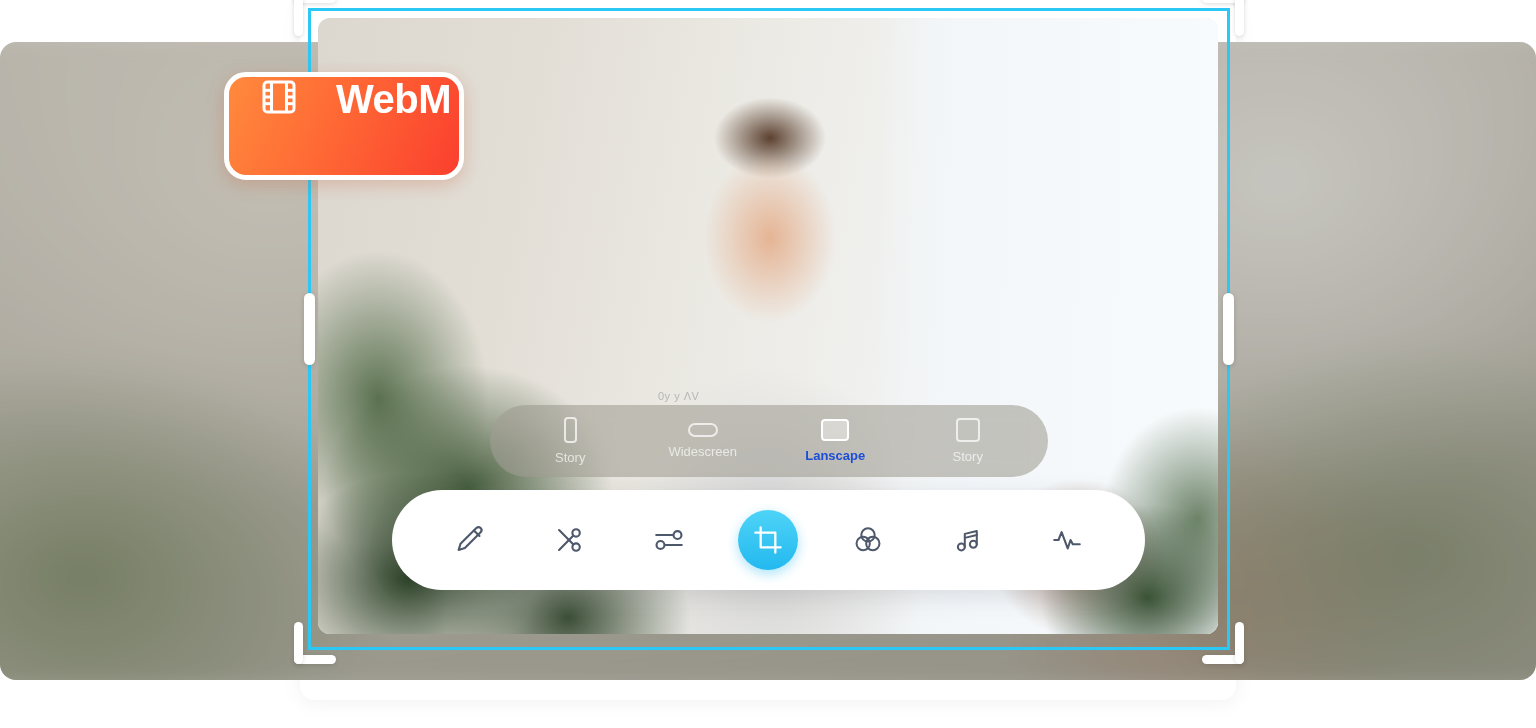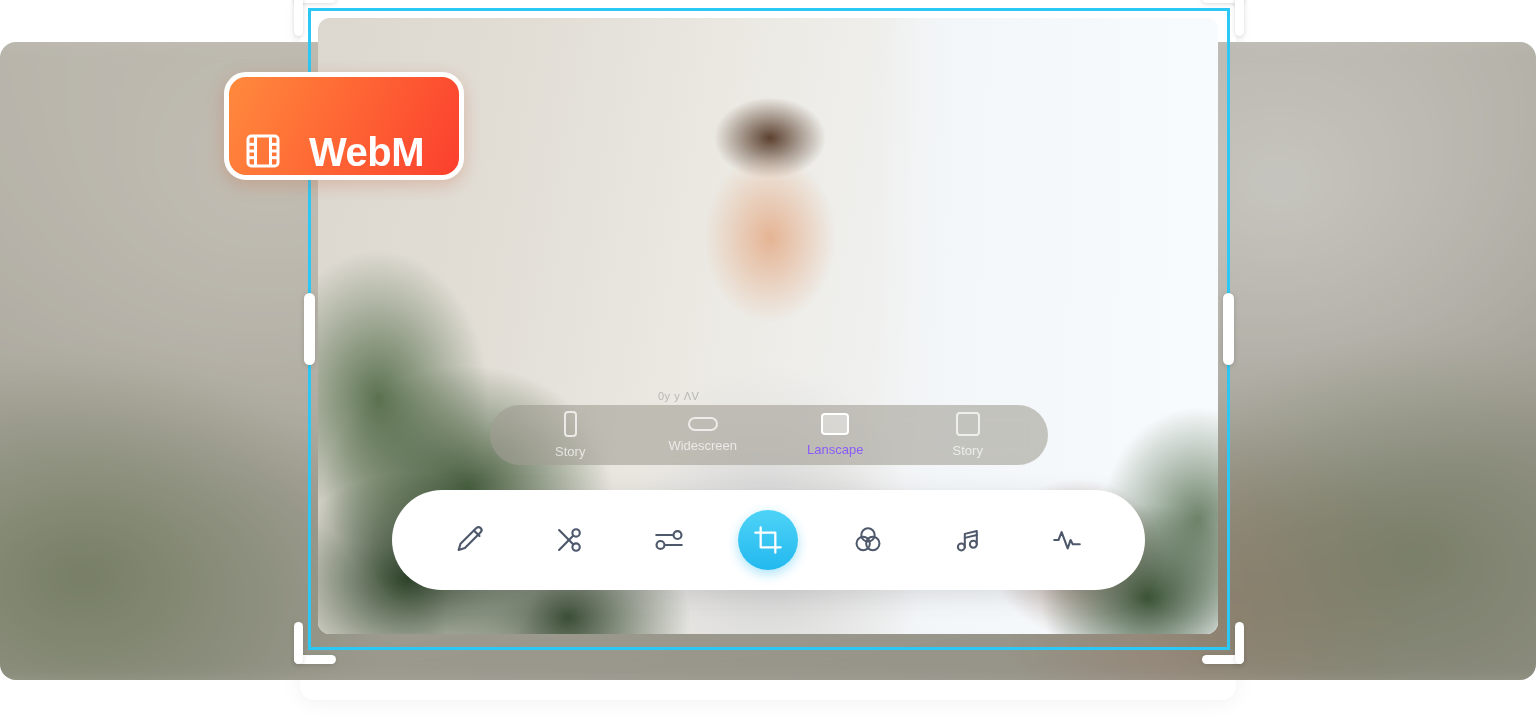--- a/index.html
+++ b/index.html
@@ -136,36 +136,36 @@
   .edge-handle.right { right: -4px; top: 50%; transform: translateY(-50%); }
 
   
   .webm-badge {
     position: absolute;
     left: 224px; top: 72px;
     width: 240px; height: 108px;
     border-radius: 22px;
     background: linear-gradient(115deg, #ff8a3d 0%, #ff6b35 42%, #fb3f2e 100%);
     border: 5px solid #ffffff;
-    display: flex; align-items: flex-end; gap: 26px;
-    padding-left: 14px;
+    display: flex; align-items: flex-start; gap: 37px;
+    padding-left: 30px;
     box-shadow: 0 5px 18px rgba(200,90,50,0.28);
   }
   .webm-badge .label {
     color: #ffffff;
     font-size: 40px;
     font-weight: bold;
     letter-spacing: -0.5px;
   }
 
   
   .aspect-bar {
     position: absolute;
     left: 490px; top: 405px;
-    width: 558px; height: 60px;
+    width: 558px; height: 72px;
     border-radius: 36px;
     background: rgba(160,156,146,0.58);
     backdrop-filter: blur(10px);
     display: flex; align-items: center;
     justify-content: space-around;
     padding: 0 14px;
   }
   .aspect-item {
     display: flex; flex-direction: column;
     align-items: center; gap: 7px;
@@ -180,22 +180,22 @@
     border-color: #ffffff;
     background: rgba(255,255,255,0.38);
     border-width: 2.5px;
   }
   .aspect-label {
     font-size: 13px;
     color: rgba(255,255,255,0.68);
     white-space: nowrap;
   }
   .aspect-item.active .aspect-label {
-    color: #8b5cf6;
-    font-weight: normal;
+    color: #1d4ed8;
+    font-weight: bold;
   }
   .shape-story      { width: 13px; height: 26px; }
   .shape-widescreen { width: 30px; height: 14px; border-radius: 7px; }
   .shape-landscape  { width: 28px; height: 22px; }
   .shape-square     { width: 24px; height: 24px; }
   .shape-portrait   { width: 18px; height: 26px; }
 
   
   .toolbar {
     position: absolute;

